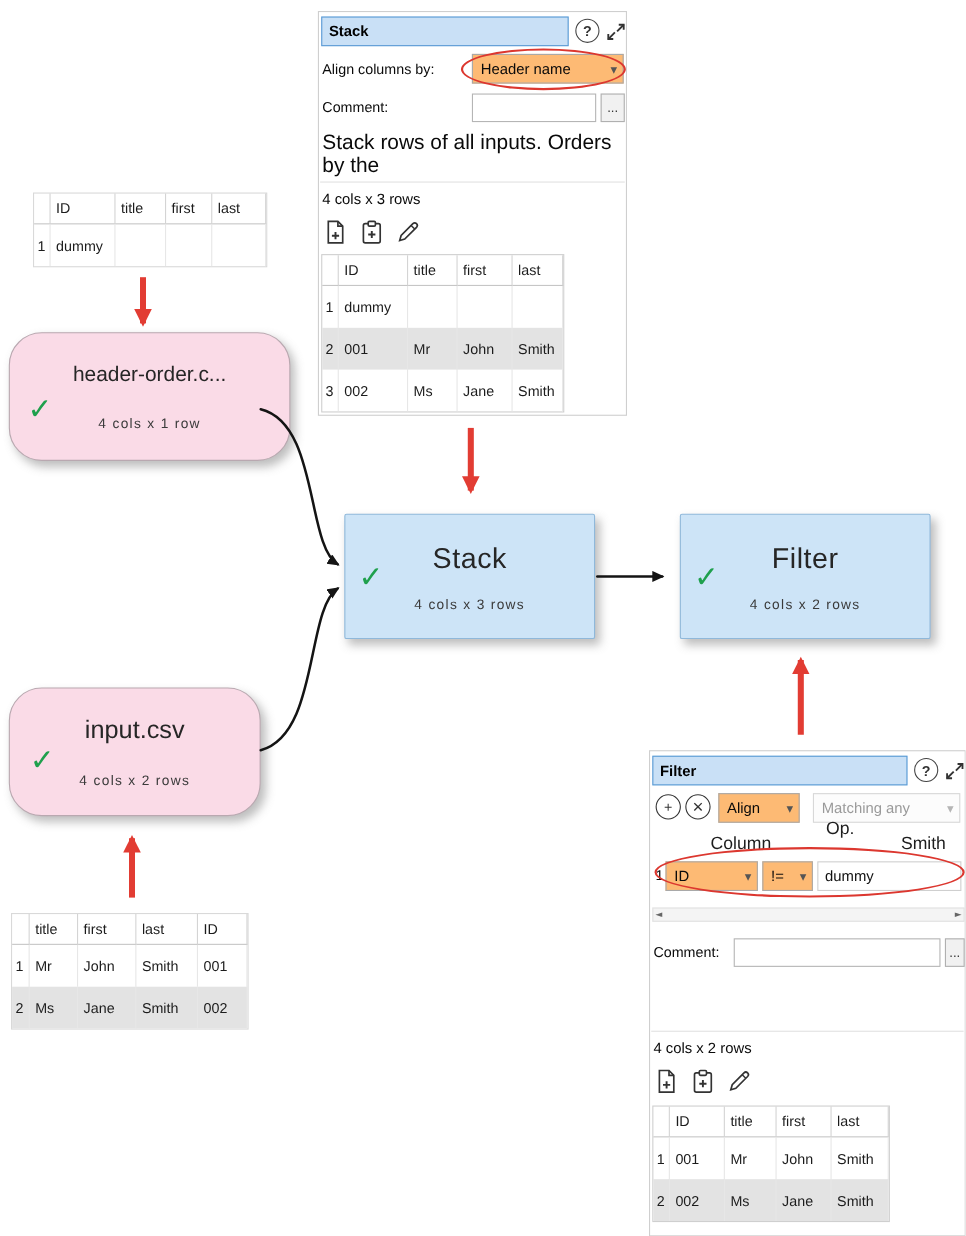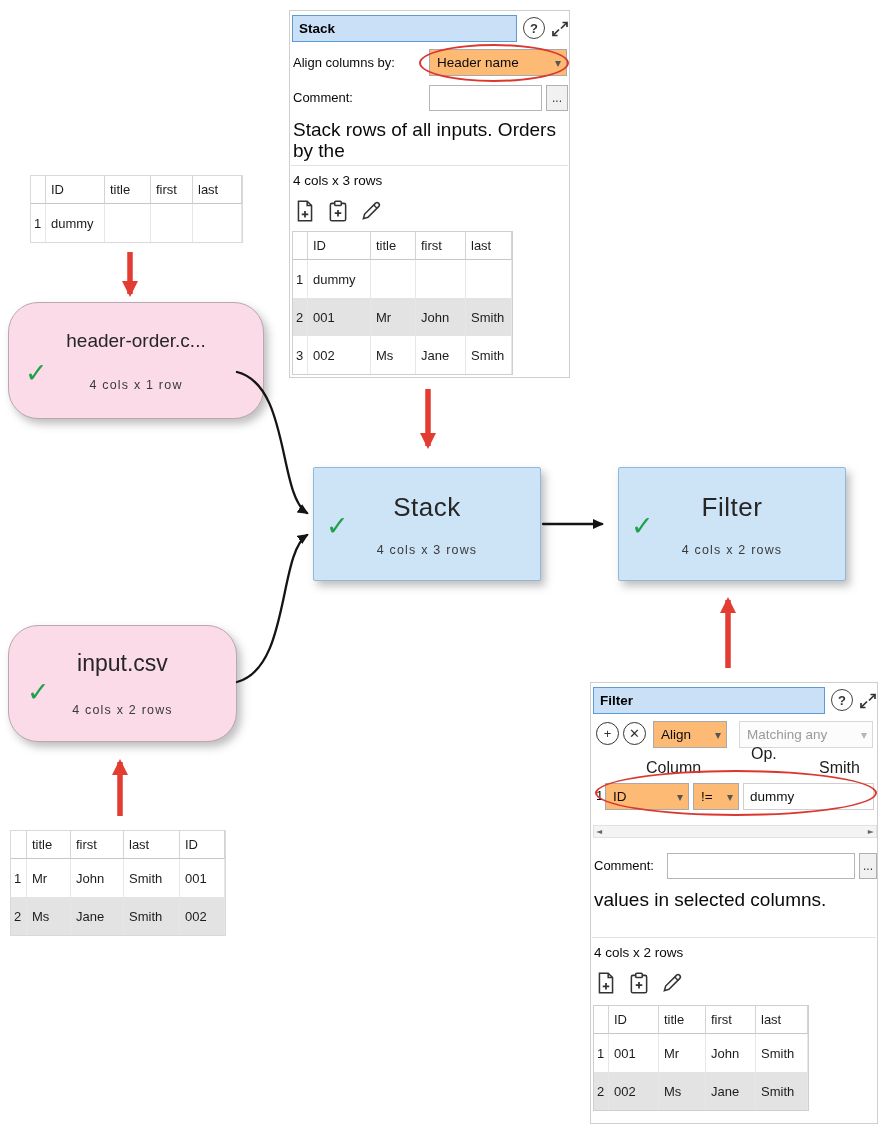--- a/index.html
+++ b/index.html
@@ -288,21 +288,20 @@
     <div class="scrollbar" style="left:2px;top:142px;width:284px;height:13px">
       <span>◄</span>
       <span>►</span>
     </div>
 
     <div class="plabel" style="left:3px;top:175px">Comment:</div>
     <input class="textbox" style="left: 76px; top: 170px; width: 188px; height: 26px;" value="">
     <button class="more-btn" style="left:268px;top:170px;width:18px;height:26px">...</button>
 
     <div class="desc" style="left:3px;top:206px;width:280px">
-      <div>values in selected columns.</div>
     </div>
 
     <div class="sep" style="top:254px"></div>
     <div class="size-text" style="left:3px;top:262px">4 cols x 2 rows</div>
 
     <div class="toolbar" style="left:3px;top:288px">
       <span class="tool">
         <svg viewBox="0 0 22 22" width="24" height="24">
             <path d="M5 2 h8 l4 4 v14 H5 z" fill="none" stroke="#333" stroke-width="1.4"></path>
             <path d="M13 2 v4 h4" fill="none" stroke="#333" stroke-width="1.4"></path>

